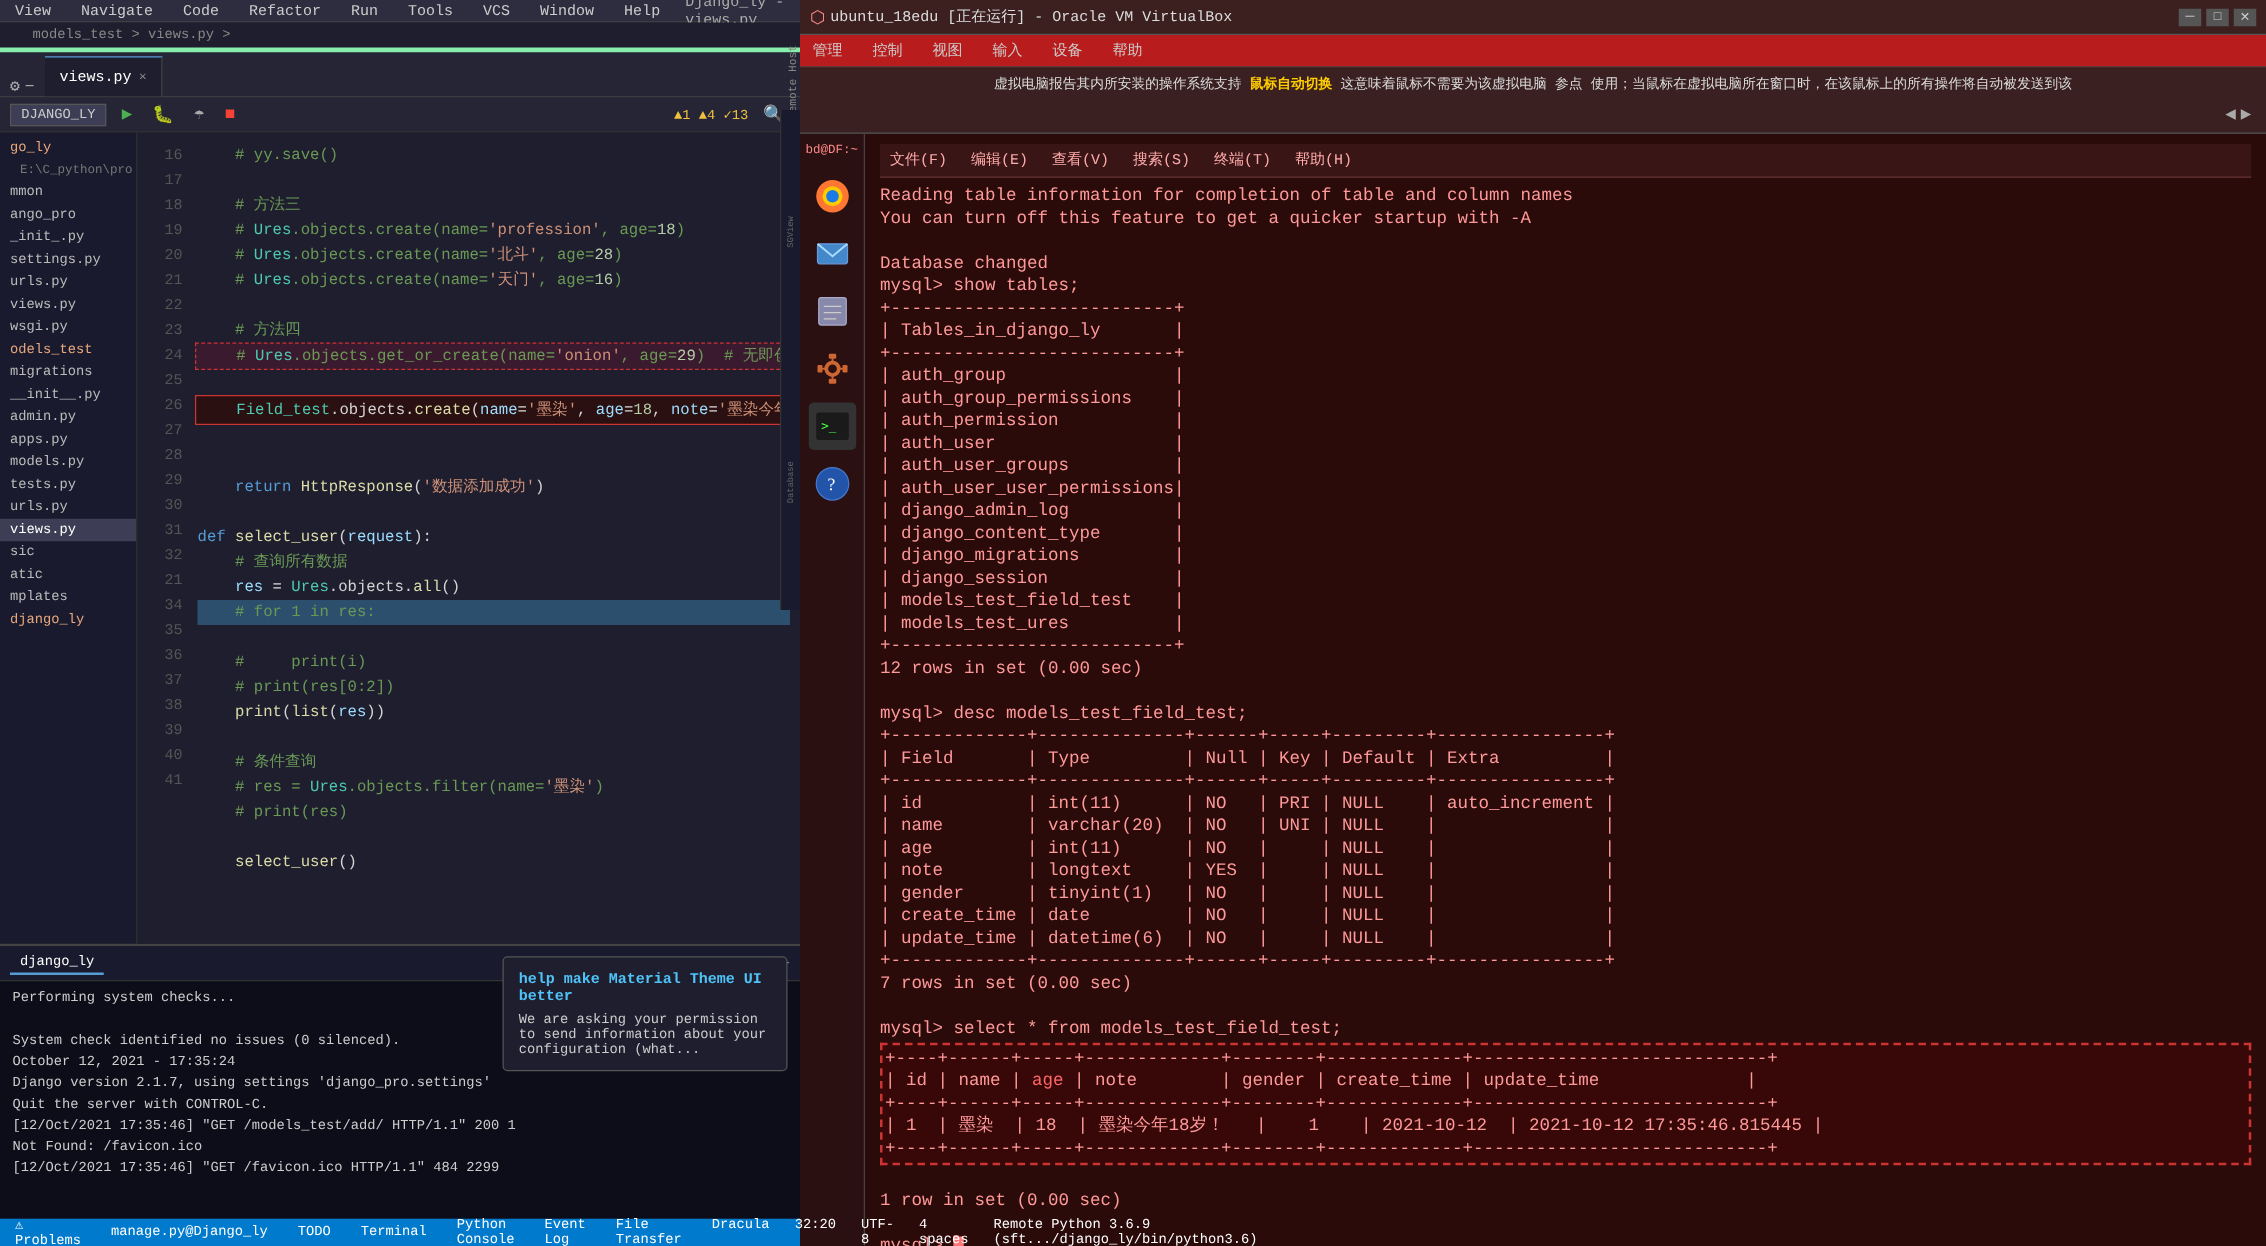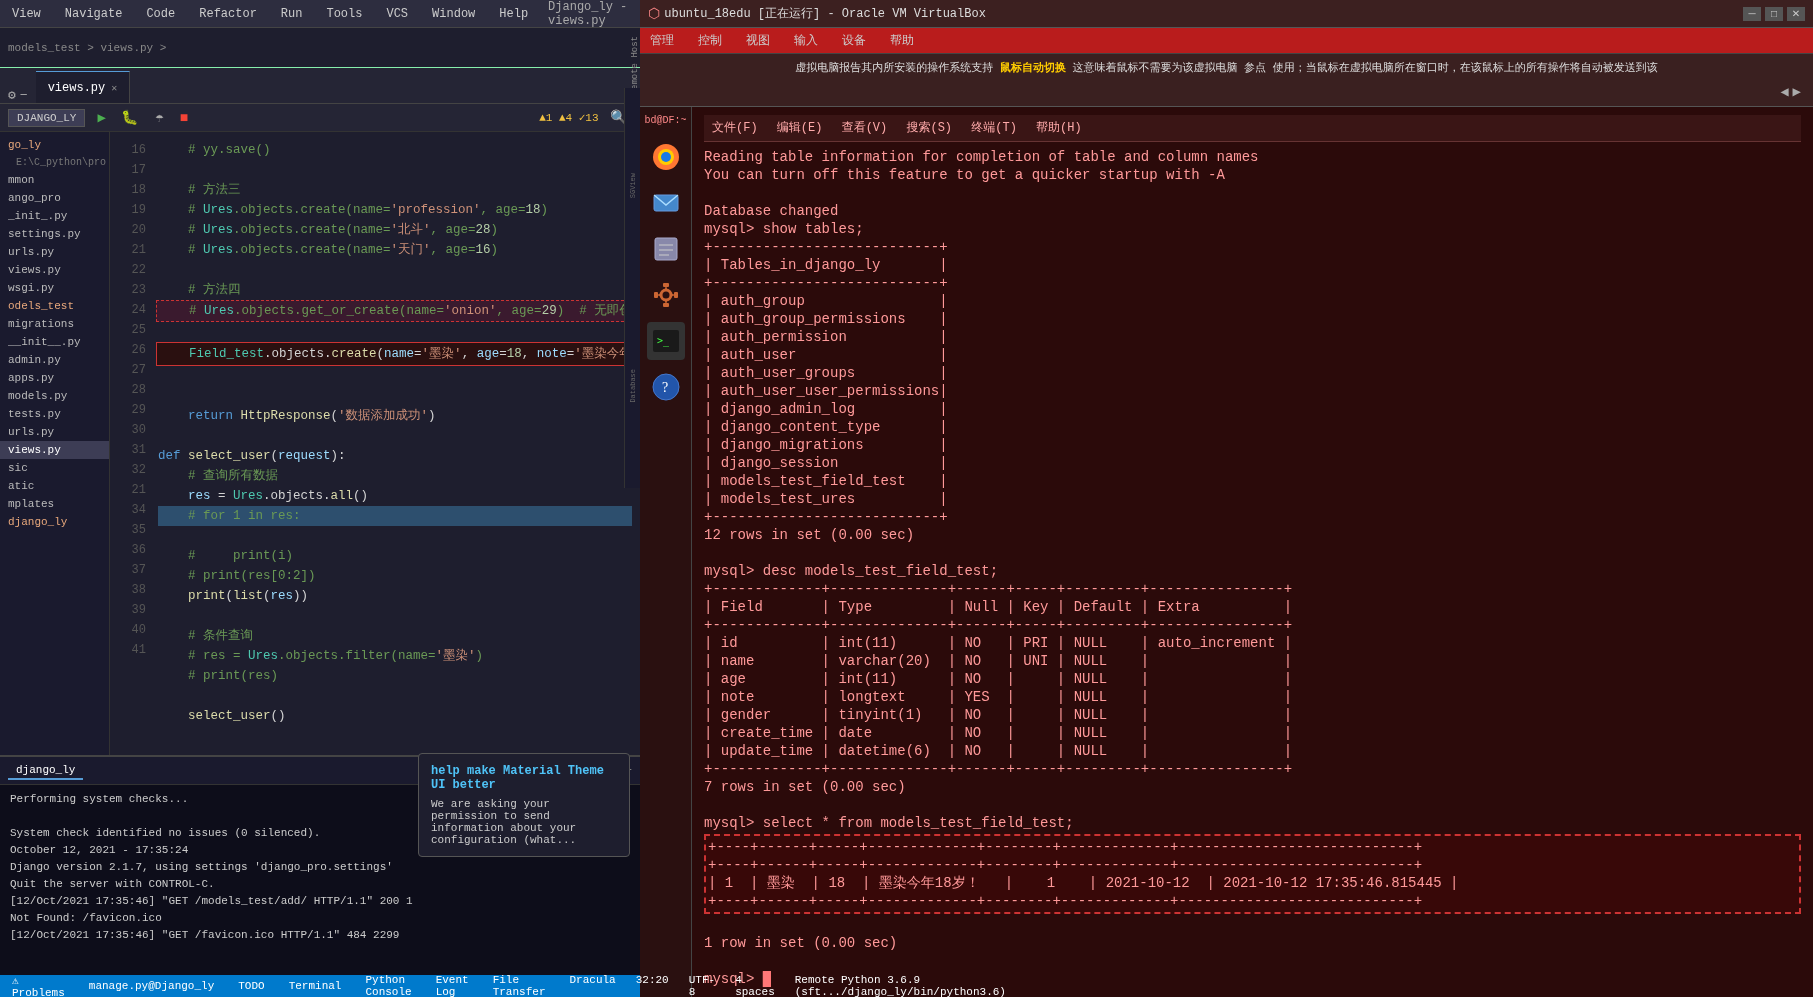--- a/index.html
+++ b/index.html
@@ -11,21 +11,21 @@
       height: 997px;
       background: #1e1e2e;
       display: flex;
       flex-direction: column;
       position: relative;
     }
 
     
     #menu-bar {
       background: #2d2d3f;
-      height: 28px;
+      height: 18px;
       display: flex;
       align-items: center;
       padding: 0 8px;
       gap: 16px;
       font-size: 12px;
       color: #ccc;
       border-bottom: 1px solid #444;
     }
 
     .menu-item {
@@ -36,27 +36,27 @@
     #title-bar-center {
       margin-left: auto;
       margin-right: auto;
       color: #aaa;
       font-size: 12px;
     }
 
     
     #breadcrumb-bar {
       background: #1e1e2e;
-      height: 40px;
-      display: flex;
-      align-items: center;
-      padding: 0 8px;
+      height: 24px;
+      display: flex;
+      align-items: center;
+      padding: 0 26px;
       font-size: 11px;
       color: #888;
-      border-bottom: 1px solid #86efac;
+      border-bottom: 4px solid #86efac;
     }
 
     
     #tabs-bar {
       background: #252535;
       height: 36px;
       display: flex;
       align-items: flex-end;
       border-bottom: 1px solid #444;
     }
@@ -319,21 +319,21 @@
     #notif-popup {
       position: absolute;
       bottom: 140px;
       right: 10px;
       background: #1e1e2e;
       border: 1px solid #555;
       border-radius: 4px;
       padding: 10px 12px;
       font-size: 11px;
       color: #ccc;
-      width: 212px;
+      width: 228px;
       z-index: 100;
     }
     .notif-popup-title { color: #4fc3f7; font-weight: bold; margin-bottom: 6px; font-size: 12px; }
 
     
     .vbox-win-ctrl {
       margin-left: auto;
       display: flex;
       gap: 4px;
     }
@@ -655,20 +655,21 @@
         <div>| gender&nbsp;&nbsp;&nbsp;&nbsp;&nbsp;&nbsp;| tinyint(1)&nbsp;&nbsp;&nbsp;| NO&nbsp;&nbsp;&nbsp;|&nbsp;&nbsp;&nbsp;&nbsp;&nbsp;| NULL&nbsp;&nbsp;&nbsp;&nbsp;|&nbsp;&nbsp;&nbsp;&nbsp;&nbsp;&nbsp;&nbsp;&nbsp;&nbsp;&nbsp;&nbsp;&nbsp;&nbsp;&nbsp;&nbsp;&nbsp;|</div>
         <div>| create_time | date&nbsp;&nbsp;&nbsp;&nbsp;&nbsp;&nbsp;&nbsp;&nbsp;&nbsp;| NO&nbsp;&nbsp;&nbsp;|&nbsp;&nbsp;&nbsp;&nbsp;&nbsp;| NULL&nbsp;&nbsp;&nbsp;&nbsp;|&nbsp;&nbsp;&nbsp;&nbsp;&nbsp;&nbsp;&nbsp;&nbsp;&nbsp;&nbsp;&nbsp;&nbsp;&nbsp;&nbsp;&nbsp;&nbsp;|</div>
         <div>| update_time | datetime(6)&nbsp;&nbsp;| NO&nbsp;&nbsp;&nbsp;|&nbsp;&nbsp;&nbsp;&nbsp;&nbsp;| NULL&nbsp;&nbsp;&nbsp;&nbsp;|&nbsp;&nbsp;&nbsp;&nbsp;&nbsp;&nbsp;&nbsp;&nbsp;&nbsp;&nbsp;&nbsp;&nbsp;&nbsp;&nbsp;&nbsp;&nbsp;|</div>
         <div>+-------------+--------------+------+-----+---------+----------------+</div>
         <div>7 rows in set (0.00 sec)</div>
         <div>&nbsp;</div>
         <div>mysql&gt; select * from models_test_field_test;</div>
 
         <div style="border: 2px dashed #cc3333; padding: 2px; margin: 2px 0; background: #380808;">
           <div>+----+------+-----+-------------+--------+-------------+----------------------------+</div>
+          <div>| id | name | <span style="color:#ff6666;">age</span> | note&nbsp;&nbsp;&nbsp;&nbsp;&nbsp;&nbsp;&nbsp;&nbsp;| gender | create_time | update_time&nbsp;&nbsp;&nbsp;&nbsp;&nbsp;&nbsp;&nbsp;&nbsp;&nbsp;&nbsp;&nbsp;&nbsp;&nbsp;&nbsp;|</div>
           <div>+----+------+-----+-------------+--------+-------------+----------------------------+</div>
           <div>| 1&nbsp;&nbsp;| 墨染&nbsp;&nbsp;| 18&nbsp;&nbsp;| 墨染今年18岁！&nbsp;&nbsp;&nbsp;|&nbsp;&nbsp;&nbsp;&nbsp;1&nbsp;&nbsp;&nbsp;&nbsp;| 2021-10-12&nbsp;&nbsp;| 2021-10-12 17:35:46.815445 |</div>
           <div>+----+------+-----+-------------+--------+-------------+----------------------------+</div>
         </div>
 
         <div>&nbsp;</div>
         <div>1 row in set (0.00 sec)</div>
         <div>&nbsp;</div>
         <div>mysql&gt; <span style="background:#ff7777; color:#ff7777; animation:blink 1s infinite;">▌</span></div>
       </div>

